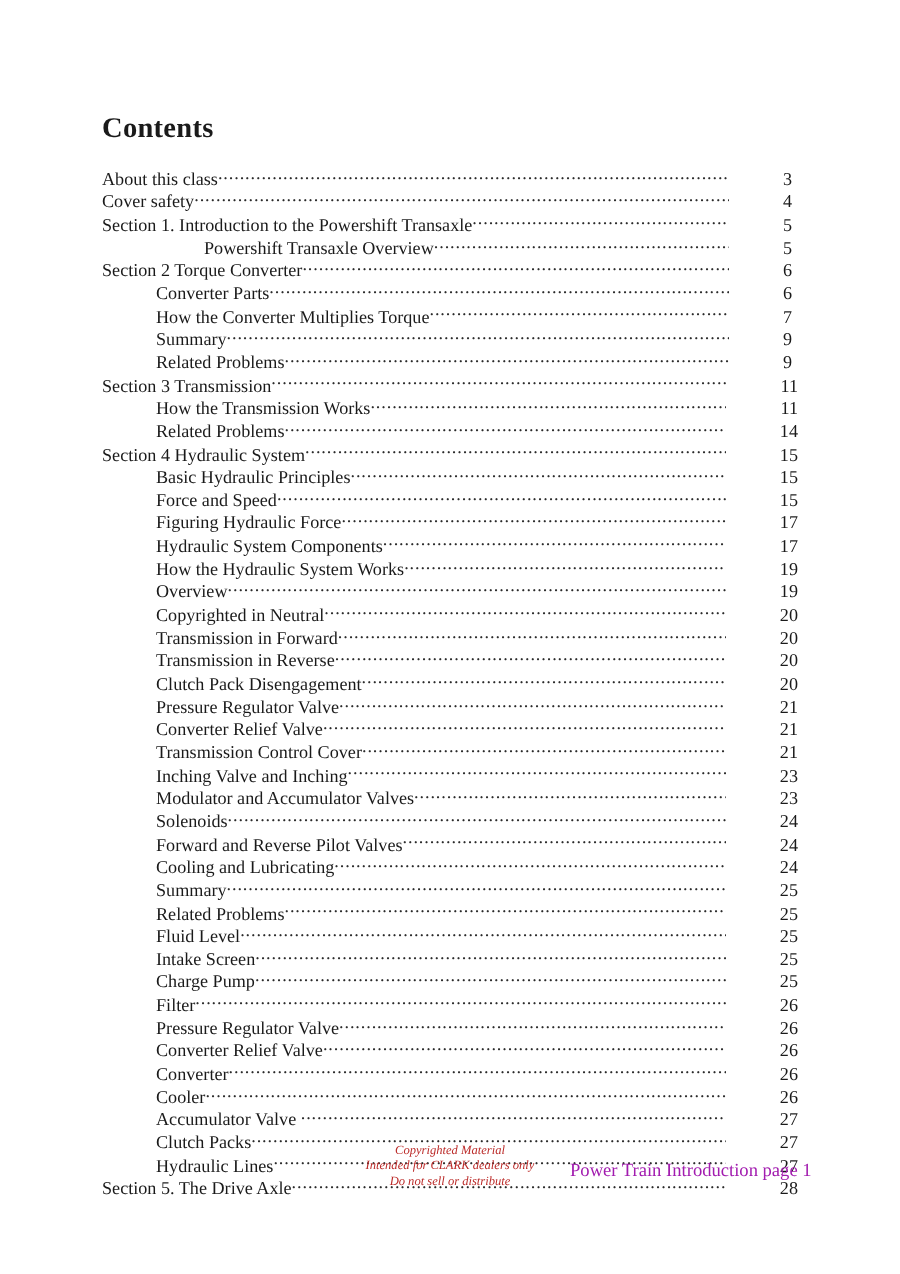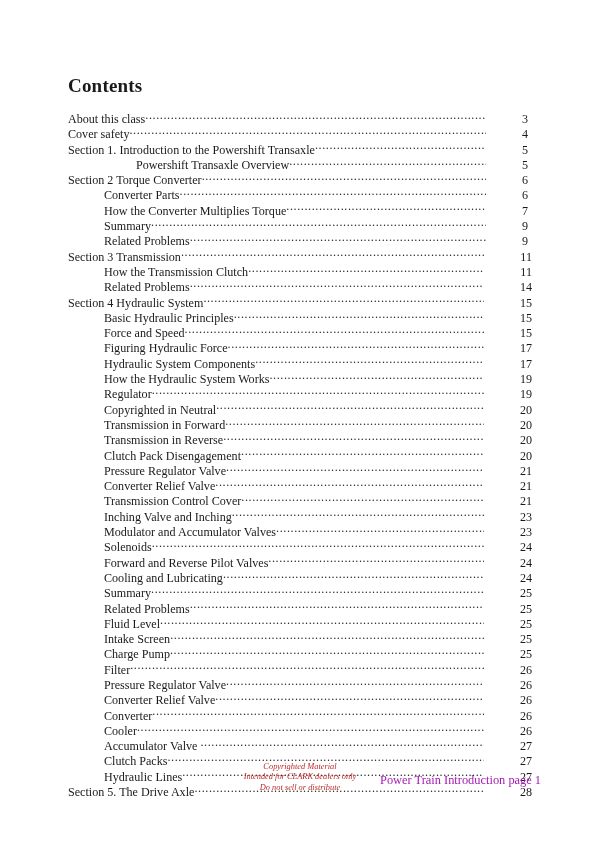--- a/index.html
+++ b/index.html
@@ -173,21 +173,21 @@
         <span class="entry-title">Related Problems</span>
         <span class="leader"></span>
         <span class="page-num">9</span>
       </div>
       <div class="toc-row lvl-0">
         <span class="entry-title">Section 3 Transmission</span>
         <span class="leader"></span>
         <span class="page-num">11</span>
       </div>
       <div class="toc-row lvl-1">
-        <span class="entry-title">How the Transmission Clutch</span>
+        <span class="entry-title">How the Transmission Works</span>
         <span class="leader"></span>
         <span class="page-num">11</span>
       </div>
       <div class="toc-row lvl-1">
         <span class="entry-title">Related Problems</span>
         <span class="leader"></span>
         <span class="page-num">14</span>
       </div>
       <div class="toc-row lvl-0">
         <span class="entry-title">Section 4 Hydraulic System</span>
@@ -213,21 +213,21 @@
         <span class="entry-title">Hydraulic System Components</span>
         <span class="leader"></span>
         <span class="page-num">17</span>
       </div>
       <div class="toc-row lvl-1">
         <span class="entry-title">How the Hydraulic System Works</span>
         <span class="leader"></span>
         <span class="page-num">19</span>
       </div>
       <div class="toc-row lvl-1">
-        <span class="entry-title">Regulator</span>
+        <span class="entry-title">Overview</span>
         <span class="leader"></span>
         <span class="page-num">19</span>
       </div>
       <div class="toc-row lvl-1">
         <span class="entry-title">Copyrighted in Neutral</span>
         <span class="leader"></span>
         <span class="page-num">20</span>
       </div>
       <div class="toc-row lvl-1">
         <span class="entry-title">Transmission in Forward</span>

